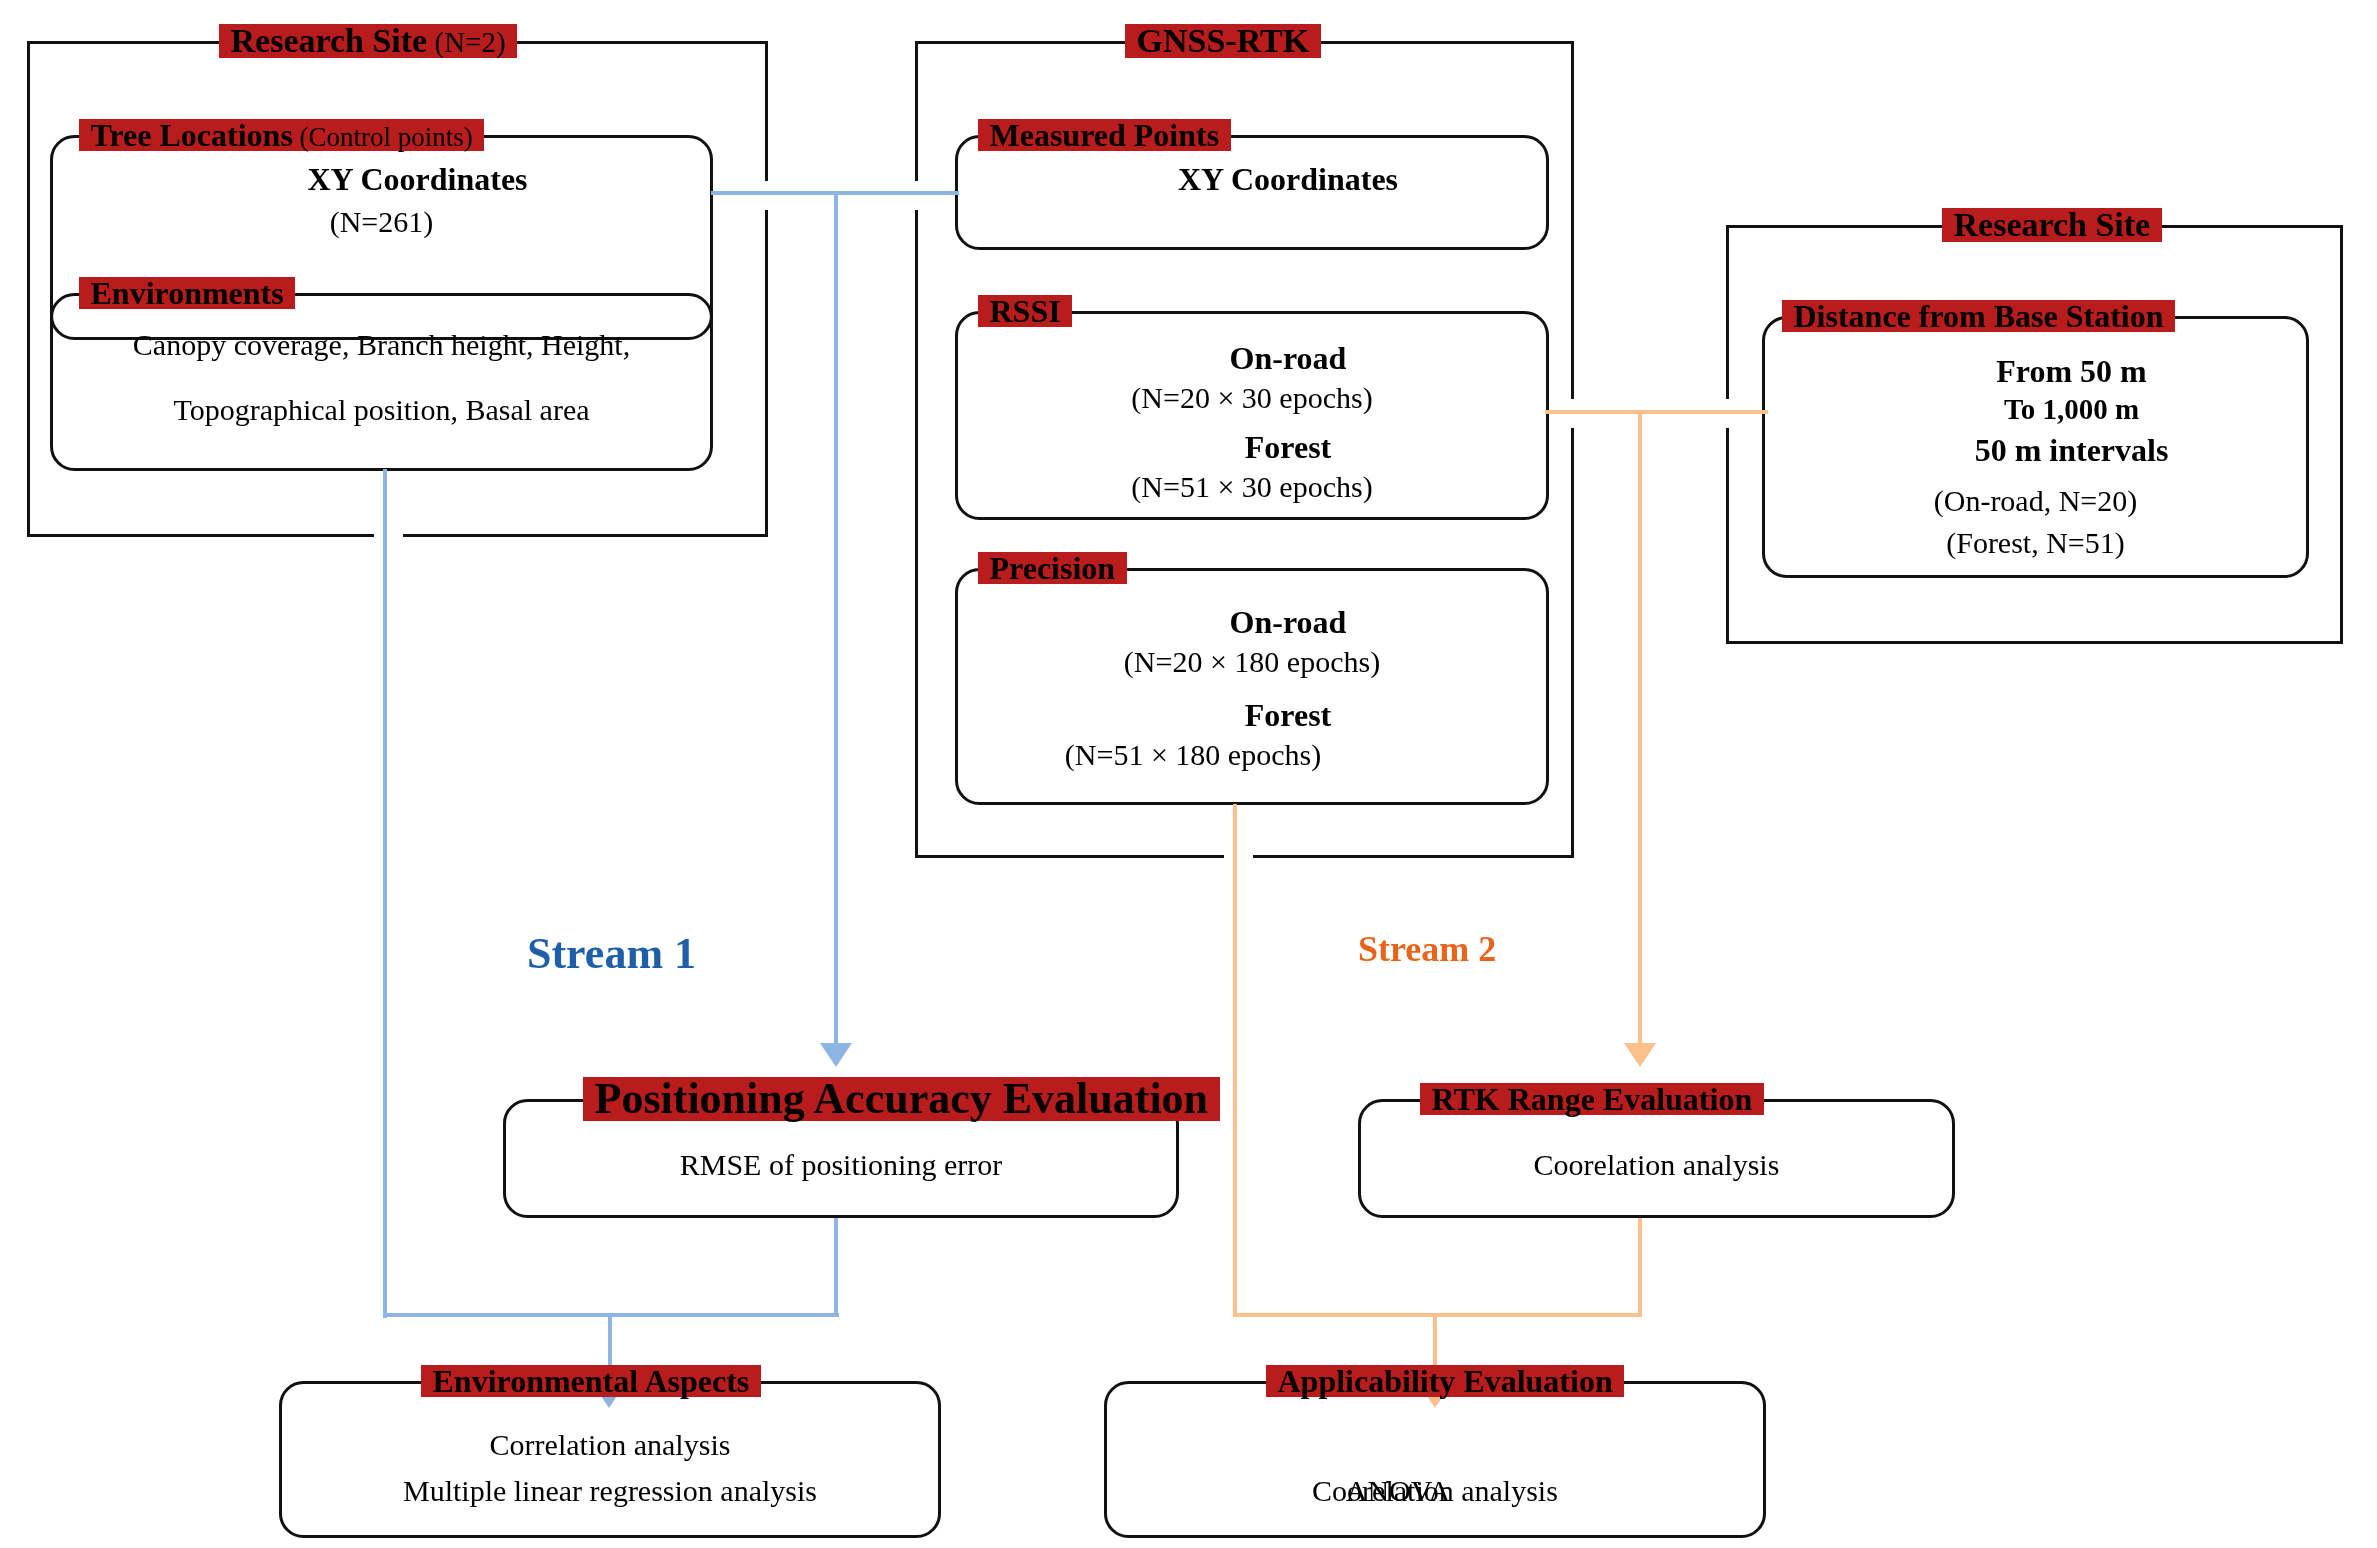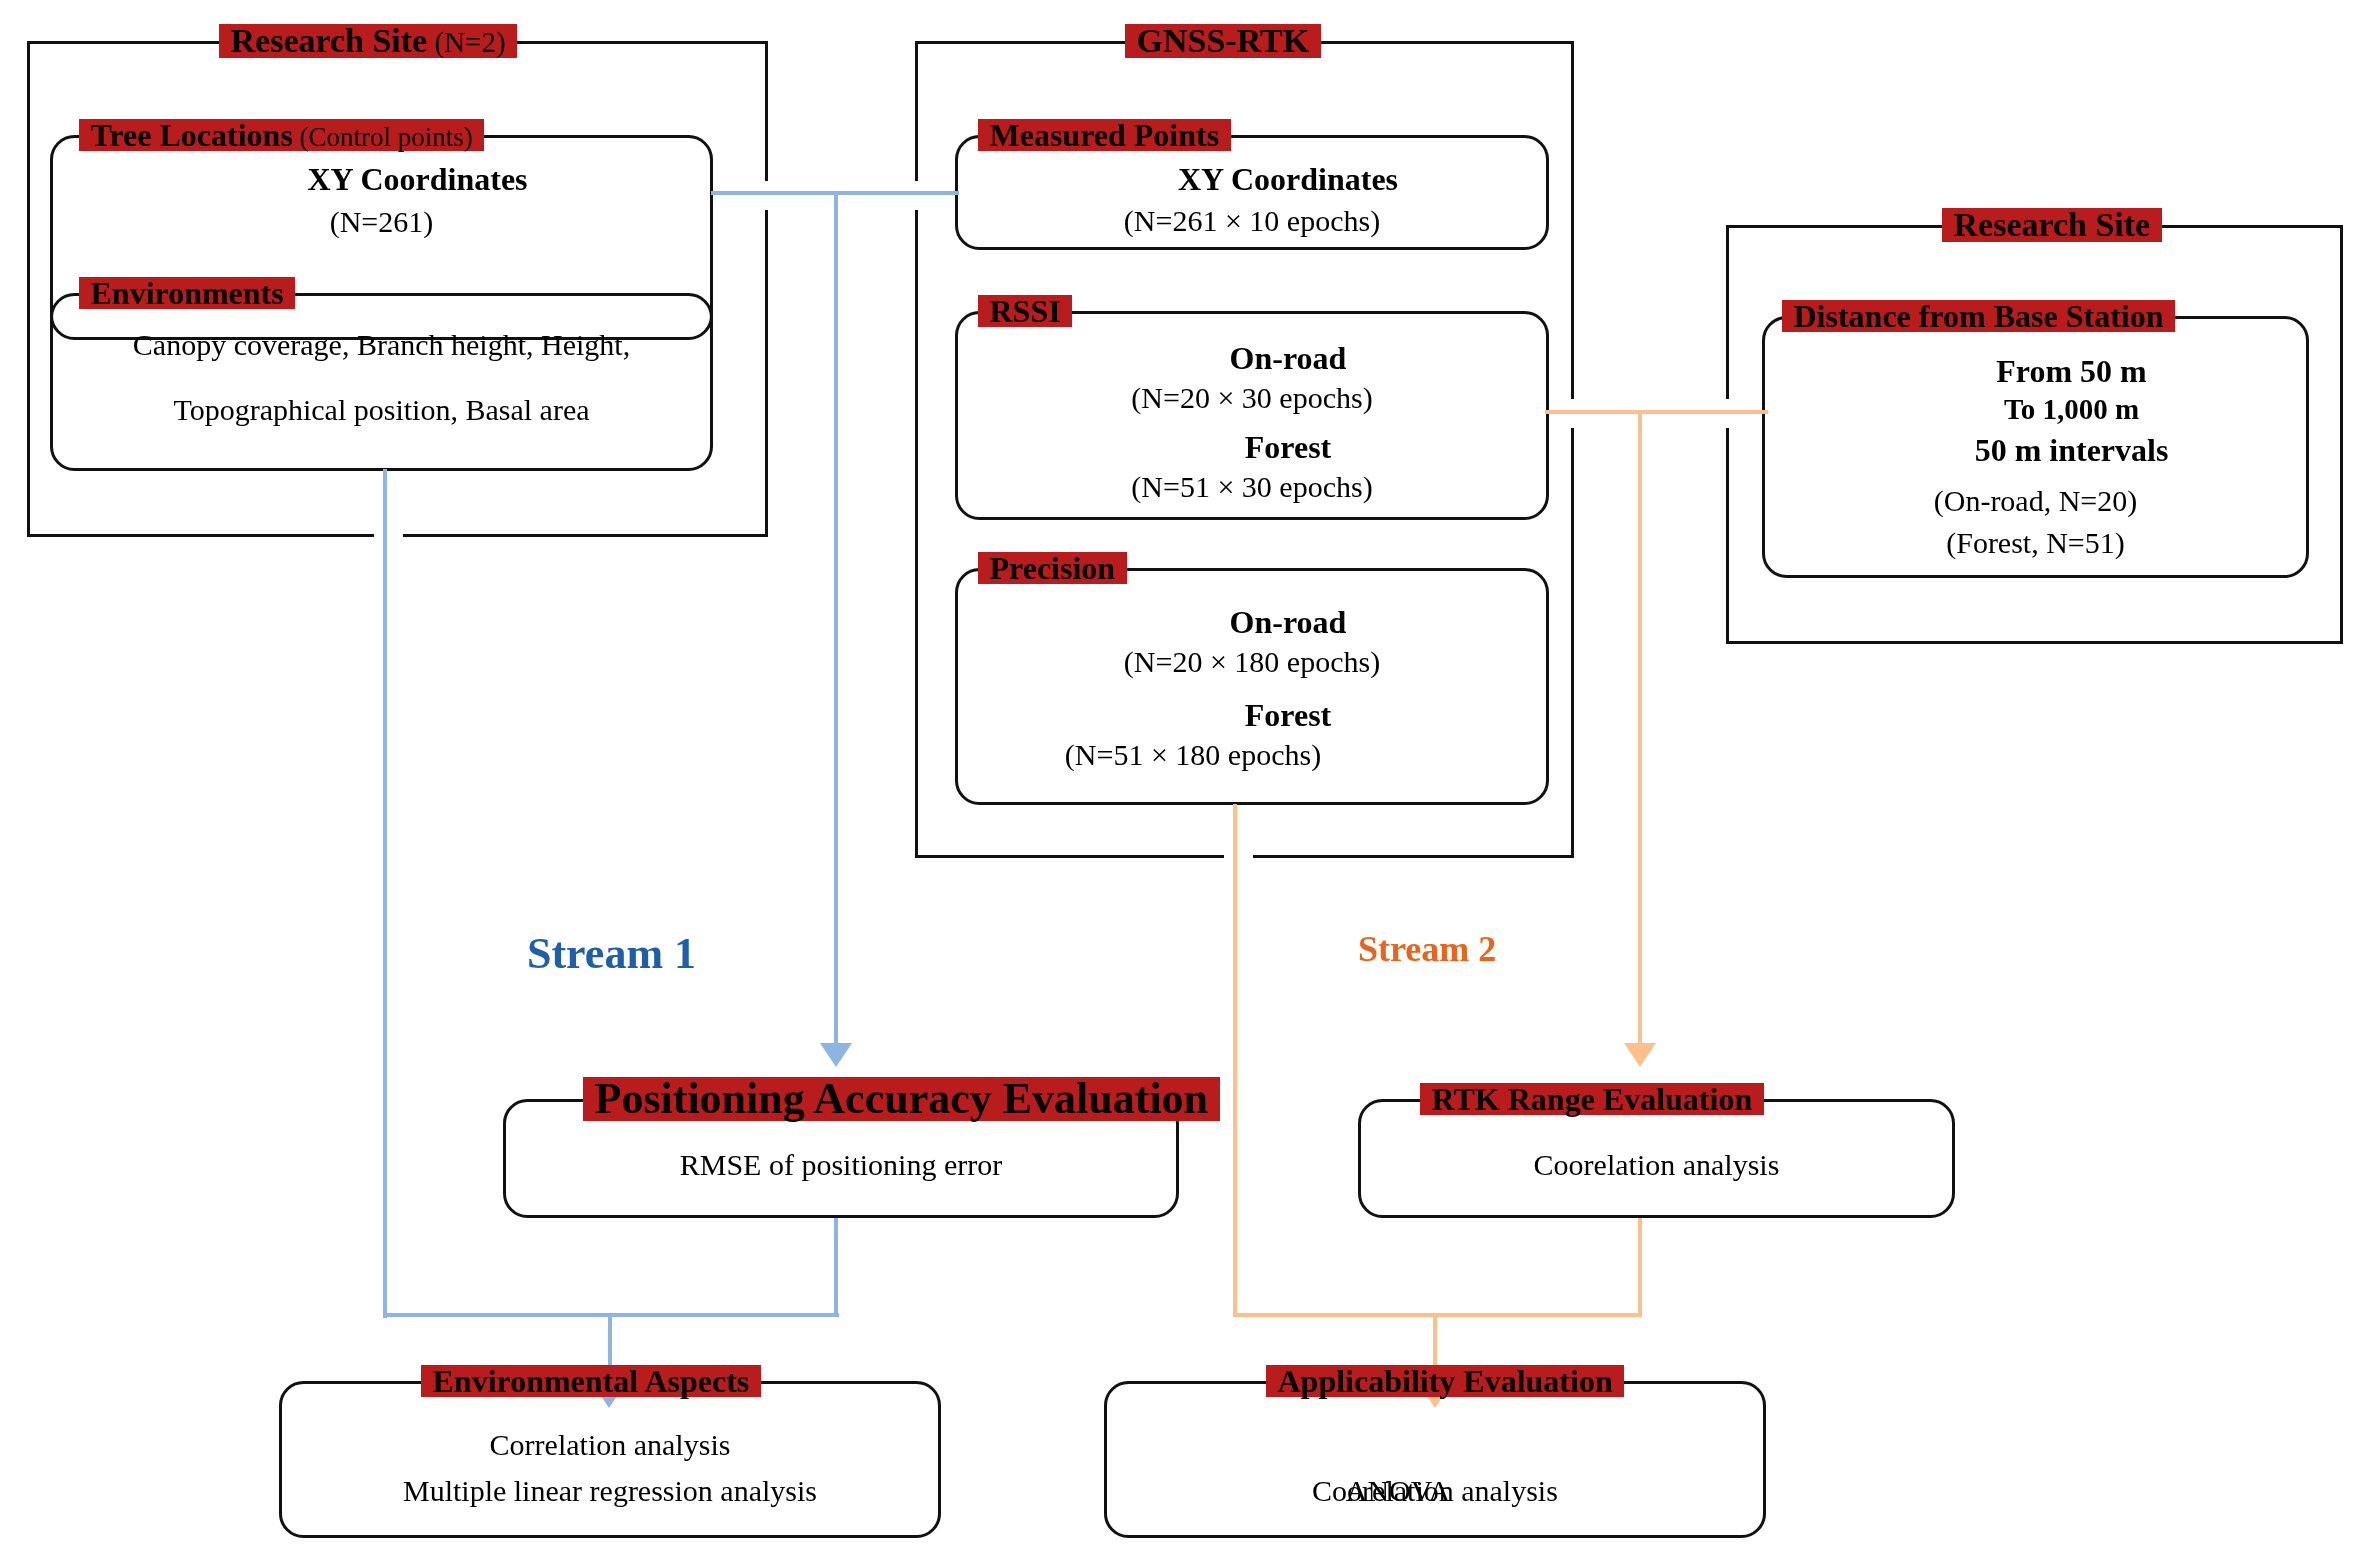--- a/index.html
+++ b/index.html
@@ -66,21 +66,20 @@
   <div class="frame" style="left:915px;top:41px;width:659px;height:817px;"></div>
   <div class="title" style="left:1125px;top:41px;font-size:34px;">
      <span>GNSS-RTK</span>
   </div>
 
   <div class="rbox" style="left:955px;top:135px;width:594px;height:115px;"></div>
   <div class="title" style="left:978px;top:135px;font-size:32px;">
      <span>Measured Points</span>
   </div>
   <div class="btxt bold" style="left:955px;top:160px;width:594px;font-size:32px;">XY Coordinates</div>
-  <div class="btxt" style="left:955px;top:203px;width:594px;font-size:30px;">(N=261 × 10 epochs)</div>
 
   <div class="rbox" style="left:955px;top:311px;width:594px;height:209px;"></div>
   <div class="title" style="left:978px;top:311px;font-size:32px;">
      <span>RSSI</span>
   </div>
   <div class="btxt bold" style="left:955px;top:339px;width:594px;font-size:32px;">On-road</div>
   <div class="btxt" style="left:955px;top:380px;width:594px;font-size:30px;">(N=20 × 30 epochs)</div>
   <div class="btxt bold" style="left:955px;top:428px;width:594px;font-size:32px;">Forest</div>
   <div class="btxt" style="left:955px;top:469px;width:594px;font-size:30px;">(N=51 × 30 epochs)</div>
 

